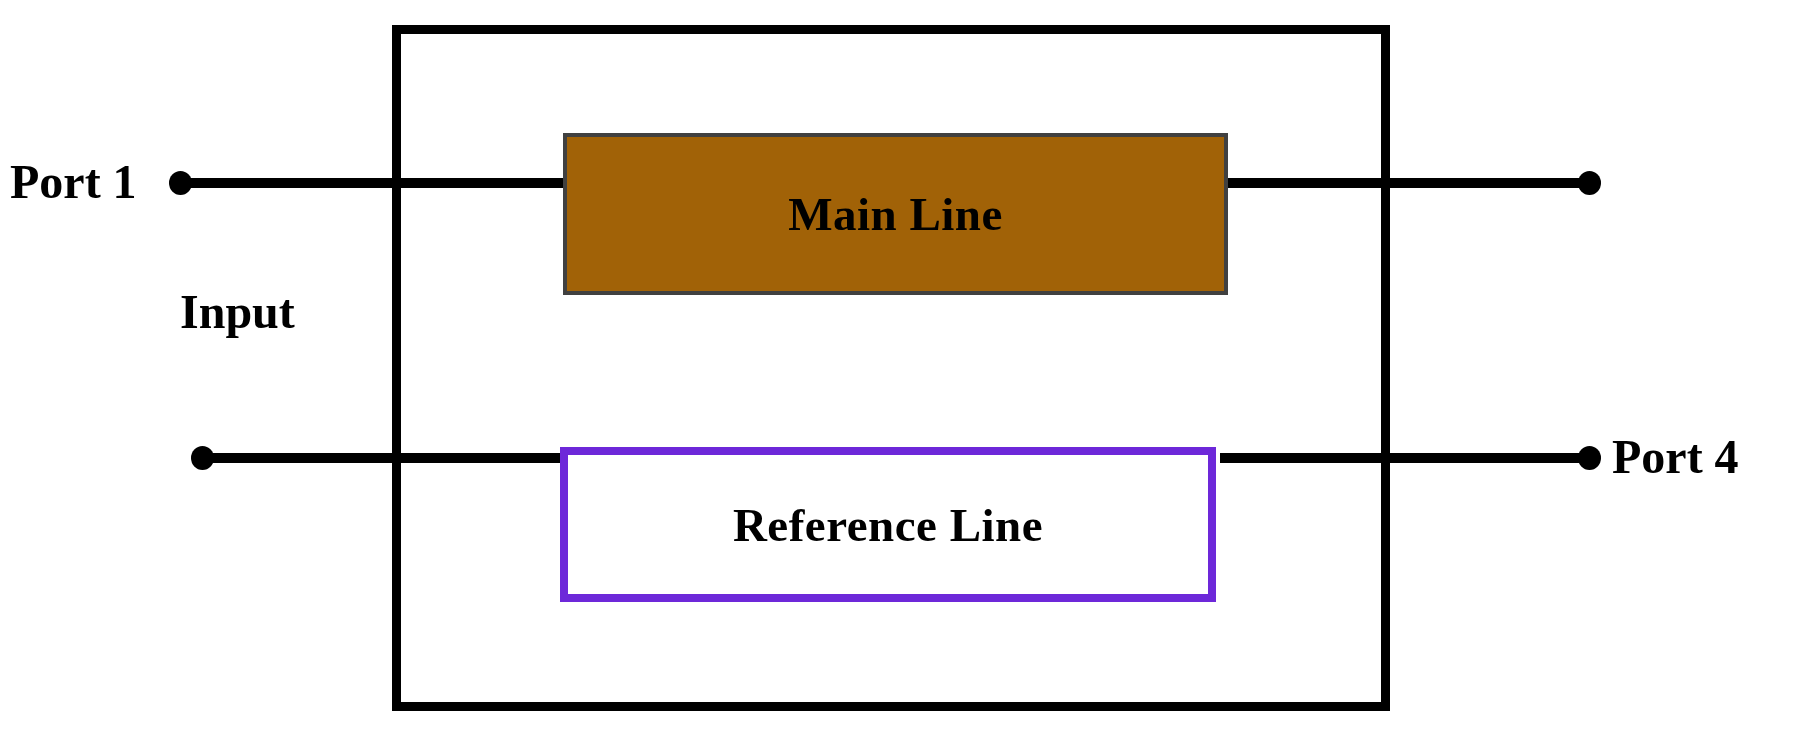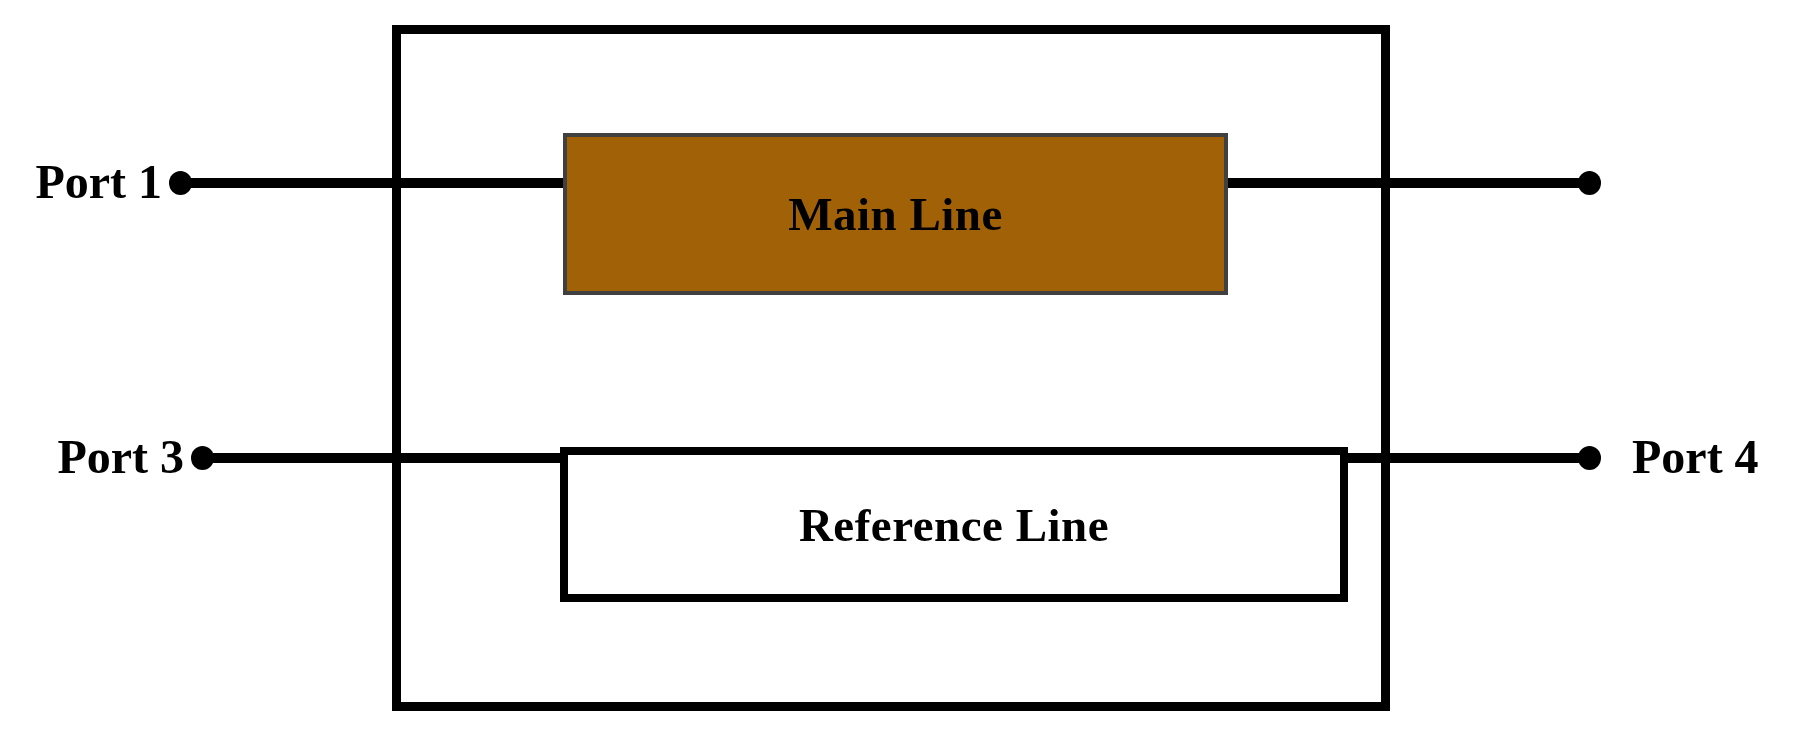--- a/index.html
+++ b/index.html
@@ -37,23 +37,23 @@
     top: 133px;
     width: 665px;
     height: 162px;
     border: 4px solid #404040;
     background: #a16207;
     z-index: 4;
   }
   #reference-line-block {
     left: 560px;
     top: 447px;
-    width: 788px;
+    width: 656px;
     height: 155px;
-    border: 8px solid #000000;
+    border: 8px solid #6d28d9;
     background: #ffffff;
     z-index: 4;
   }
 
   
   .block-label {
     position: absolute;
     left: 0;
     top: 0;
     width: 100%;
@@ -99,24 +99,24 @@
   .text-label {
     position: absolute;
     font-weight: bold;
     font-size: 48px;
     line-height: 1;
     color: #000000;
     white-space: nowrap;
     z-index: 6;
   }
 
-  #label-port-1 { left: 10px;   top: 158px; width: 152px; text-align: right; }
+  #label-port-1 { left: 10px;   top: 158px; width: 152px; }
   #label-port-2 { left: 1612px; top: 158px; }
   #label-port-3 { left: 10px;   top: 433px; width: 174px; text-align: right; }
-  #label-port-4 { left: 1612px; top: 433px; margin-left: 20px; }
+  #label-port-4 { left: 1612px; top: 433px; }
   #label-input  { left: 180px;  top: 288px; }
   #label-output { left: 1243px; top: 303px; }
 </style>
 </head>
 <body>
 
 <div id="canvas">
 
   <div class="rect" id="outer-enclosure"></div>
 
@@ -133,17 +133,17 @@
   <div class="rect" id="reference-line-block">
     <div class="block-label">Reference Line</div>
   </div>
 
   <div class="port-dot" id="port-dot-1"></div>
   <div class="port-dot" id="port-dot-2"></div>
   <div class="port-dot" id="port-dot-3"></div>
   <div class="port-dot" id="port-dot-4"></div>
 
   <div class="text-label" id="label-port-1">Port 1</div>
-  <div class="text-label" id="label-port-3">Port 3</div>
   <div class="text-label" id="label-port-4">Port 4</div>
 
+  <div class="text-label" id="label-input">Input</div>
 
 </div>
 
 </body></html>

